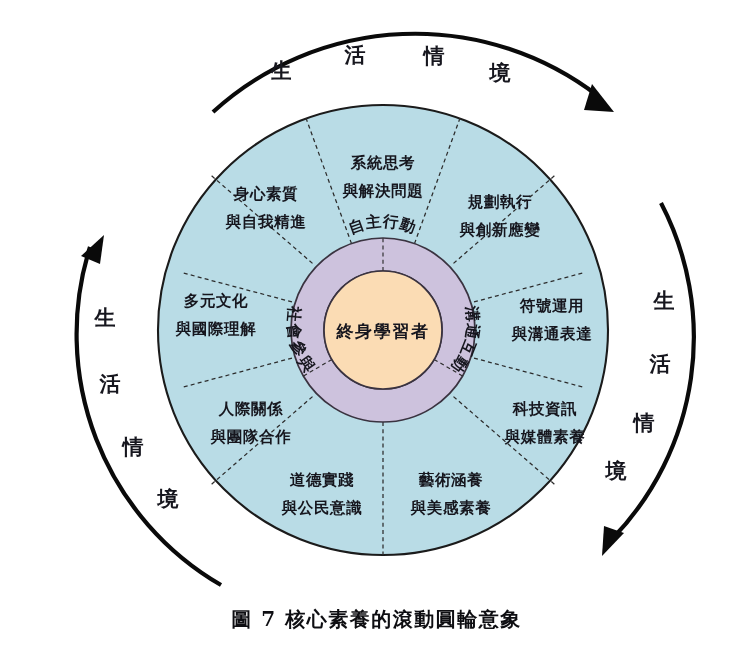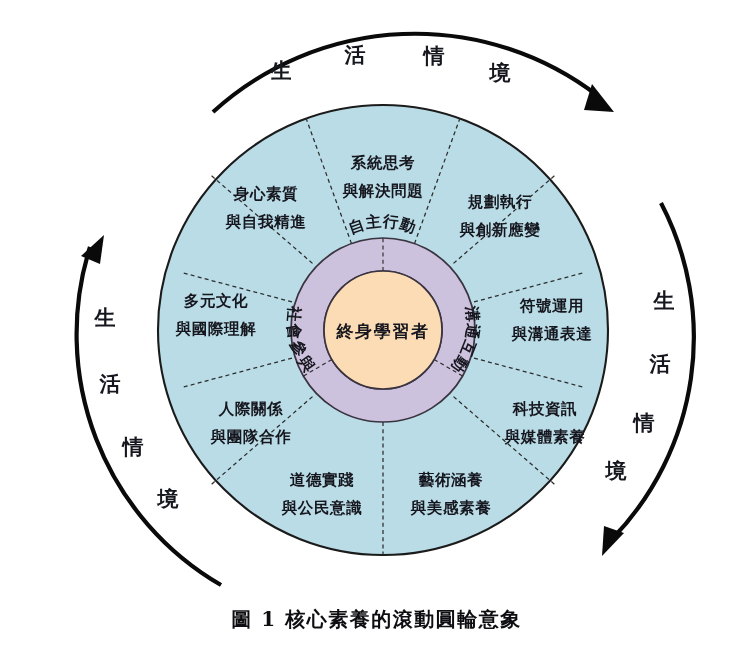--- a/index.html
+++ b/index.html
@@ -244,15 +244,15 @@
       <path class="arc-arrow" d="M 221 585 A 290 290 0 0 1 90 247"></path>
       <polygon class="arrow-head" points="81,256 104,235 100,264"></polygon>
       <text class="context-char" x="105" y="319">生</text>
       <text class="context-char" x="110" y="385">活</text>
       <text class="context-char" x="133" y="448">情</text>
       <text class="context-char" x="168" y="500">境</text>
     </g>
 
   </svg>
 
-  <div class="caption-text">圖 1  核心素養的滾動圓輪意象</div>
+  <div class="caption-text">圖 7  核心素養的滾動圓輪意象</div>
 
 </div>
 
 </body></html>

